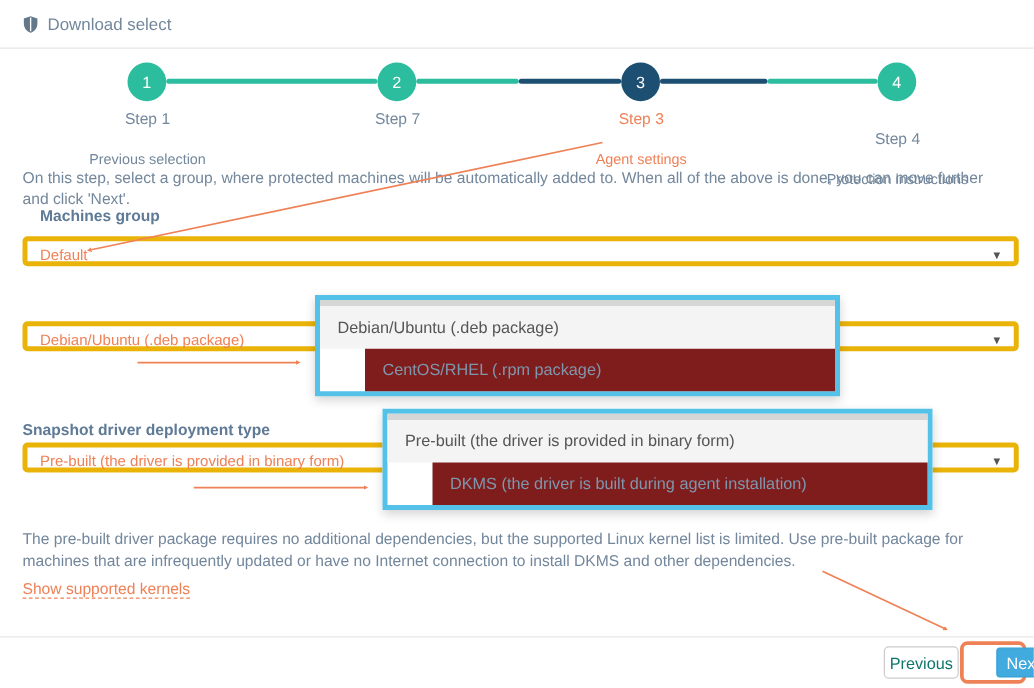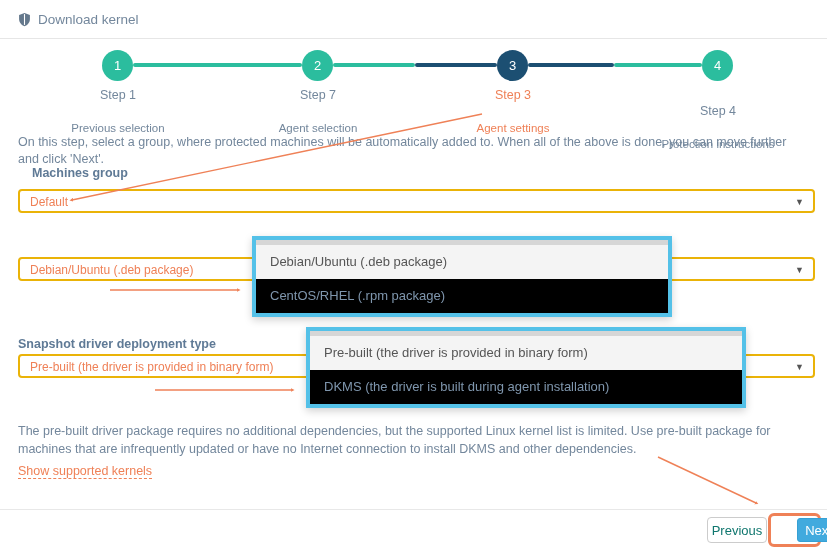--- a/index.html
+++ b/index.html
@@ -32,33 +32,33 @@
   .circle.green{background:var(--teal);}
   .circle.navy{background:var(--navy);}
   .steplbl{position:absolute;width:180px;text-align:center;}
   .steplbl .t{font-size:12.5px;margin-bottom:20px;}
   .steplbl .s{font-size:11.5px;}
   .steplbl.current .t,.steplbl.current .s{color:var(--accent-orange);}
 
   .intro{position:absolute;top:134px;left:18px;right:20px;font-size:12.5px;line-height:17px;}
 
   .flabel{position:absolute;left:18px;font-size:12.5px;font-weight:bold;color:var(--label-gray);}
-  .select{position:absolute;left:18px;right:12px;height:24px;border:2px solid #eab308;
+  .select{position:absolute;left:18px;right:12px;height:24px;border:4px solid #eab308;
           border-radius:4px;background:#fff;font-size:12px;line-height:22px;
           padding:0 24px 0 10px;color:var(--accent-orange);cursor:pointer;}
   .select .caret{position:absolute;right:9px;top:0;color:#555;font-size:9px;line-height:22px;}
 
   
   .panel{position:absolute;border:4px solid var(--highlight-blue);background:#fff;
          box-shadow:0 3px 8px rgba(0,0,0,.18);z-index:5;}
   .panel .strip{height:5px;background:#d6d6d6;}
   .panel .opt{height:34px;line-height:34px;padding:0 14px;font-size:13px;cursor:pointer;
               white-space:nowrap;overflow:hidden;}
   .panel .opt.sel{background:#f4f4f4;color:var(--option-dark);}
-  .panel .opt.alt{background:#000000;color:var(--option-blue);}
+  .panel .opt.alt{background:#7f1d1d;color:var(--option-blue);margin-left:36px;}
 
   .note{position:absolute;top:422px;left:18px;right:40px;font-size:12.5px;line-height:18px;}
   .kernels{position:absolute;top:464px;left:18px;font-size:12.5px;color:var(--accent-orange);
            border-bottom:1px dashed var(--accent-orange);cursor:pointer;}
 
   .hr-bot{position:absolute;top:509px;left:0;right:0;border-top:1px solid #e8e8e8;}
   .btn-prev{position:absolute;top:517px;left:707px;width:60px;height:26px;background:#fff;
             border:1px solid #ccc;border-radius:4px;font-size:13px;color:#0f766e;
             font-family:"Liberation Sans",sans-serif;cursor:pointer;}
   .next-outline{position:absolute;top:513px;left:768px;width:53px;height:34px;
@@ -74,42 +74,41 @@
 
 <div class="page">
 
   <div class="hdr">
     <span style="display:inline-flex;">
       <svg width="13" height="15" viewBox="0 0 24 26">
         <path d="M12 1 L22 4.5 V12 C22 18.5 17.5 23.5 12 25.5 C6.5 23.5 2 18.5 2 12 V4.5 Z" fill="#64788c"></path>
         <path d="M12 3 V23" stroke="#fff" stroke-width="2"></path>
       </svg>
     </span>
-    <span class="ttl">Download kernel</span>
+    <span class="ttl">Download select</span>
   </div>
   <div class="hr-top"></div>
 
   <div class="seg green" style="left:133px;width:169px;"></div>
   <div class="seg green" style="left:333px;width:82px;"></div>
   <div class="seg navy" style="left:415px;width:82px;"></div>
   <div class="seg navy" style="left:528px;width:86px;"></div>
   <div class="seg green" style="left:614px;width:88px;"></div>
 
   <div class="circle green" style="left:102px;">1</div>
   <div class="circle green" style="left:302px;">2</div>
   <div class="circle navy" style="left:497px;">3</div>
   <div class="circle green" style="left:702px;">4</div>
 
   <div class="steplbl" style="left:28px;top:88px;">
     <div class="t">Step 1</div>
     <div class="s">Previous selection</div>
   </div>
   <div class="steplbl" style="left:228px;top:88px;">
     <div class="t">Step 7</div>
-    <div class="s">Agent selection</div>
   </div>
   <div class="steplbl current" style="left:423px;top:88px;">
     <div class="t">Step 3</div>
     <div class="s">Agent settings</div>
   </div>
   <div class="steplbl" style="left:628px;top:104px;">
     <div class="t">Step 4</div>
     <div class="s">Protection instructions</div>
   </div>
 

